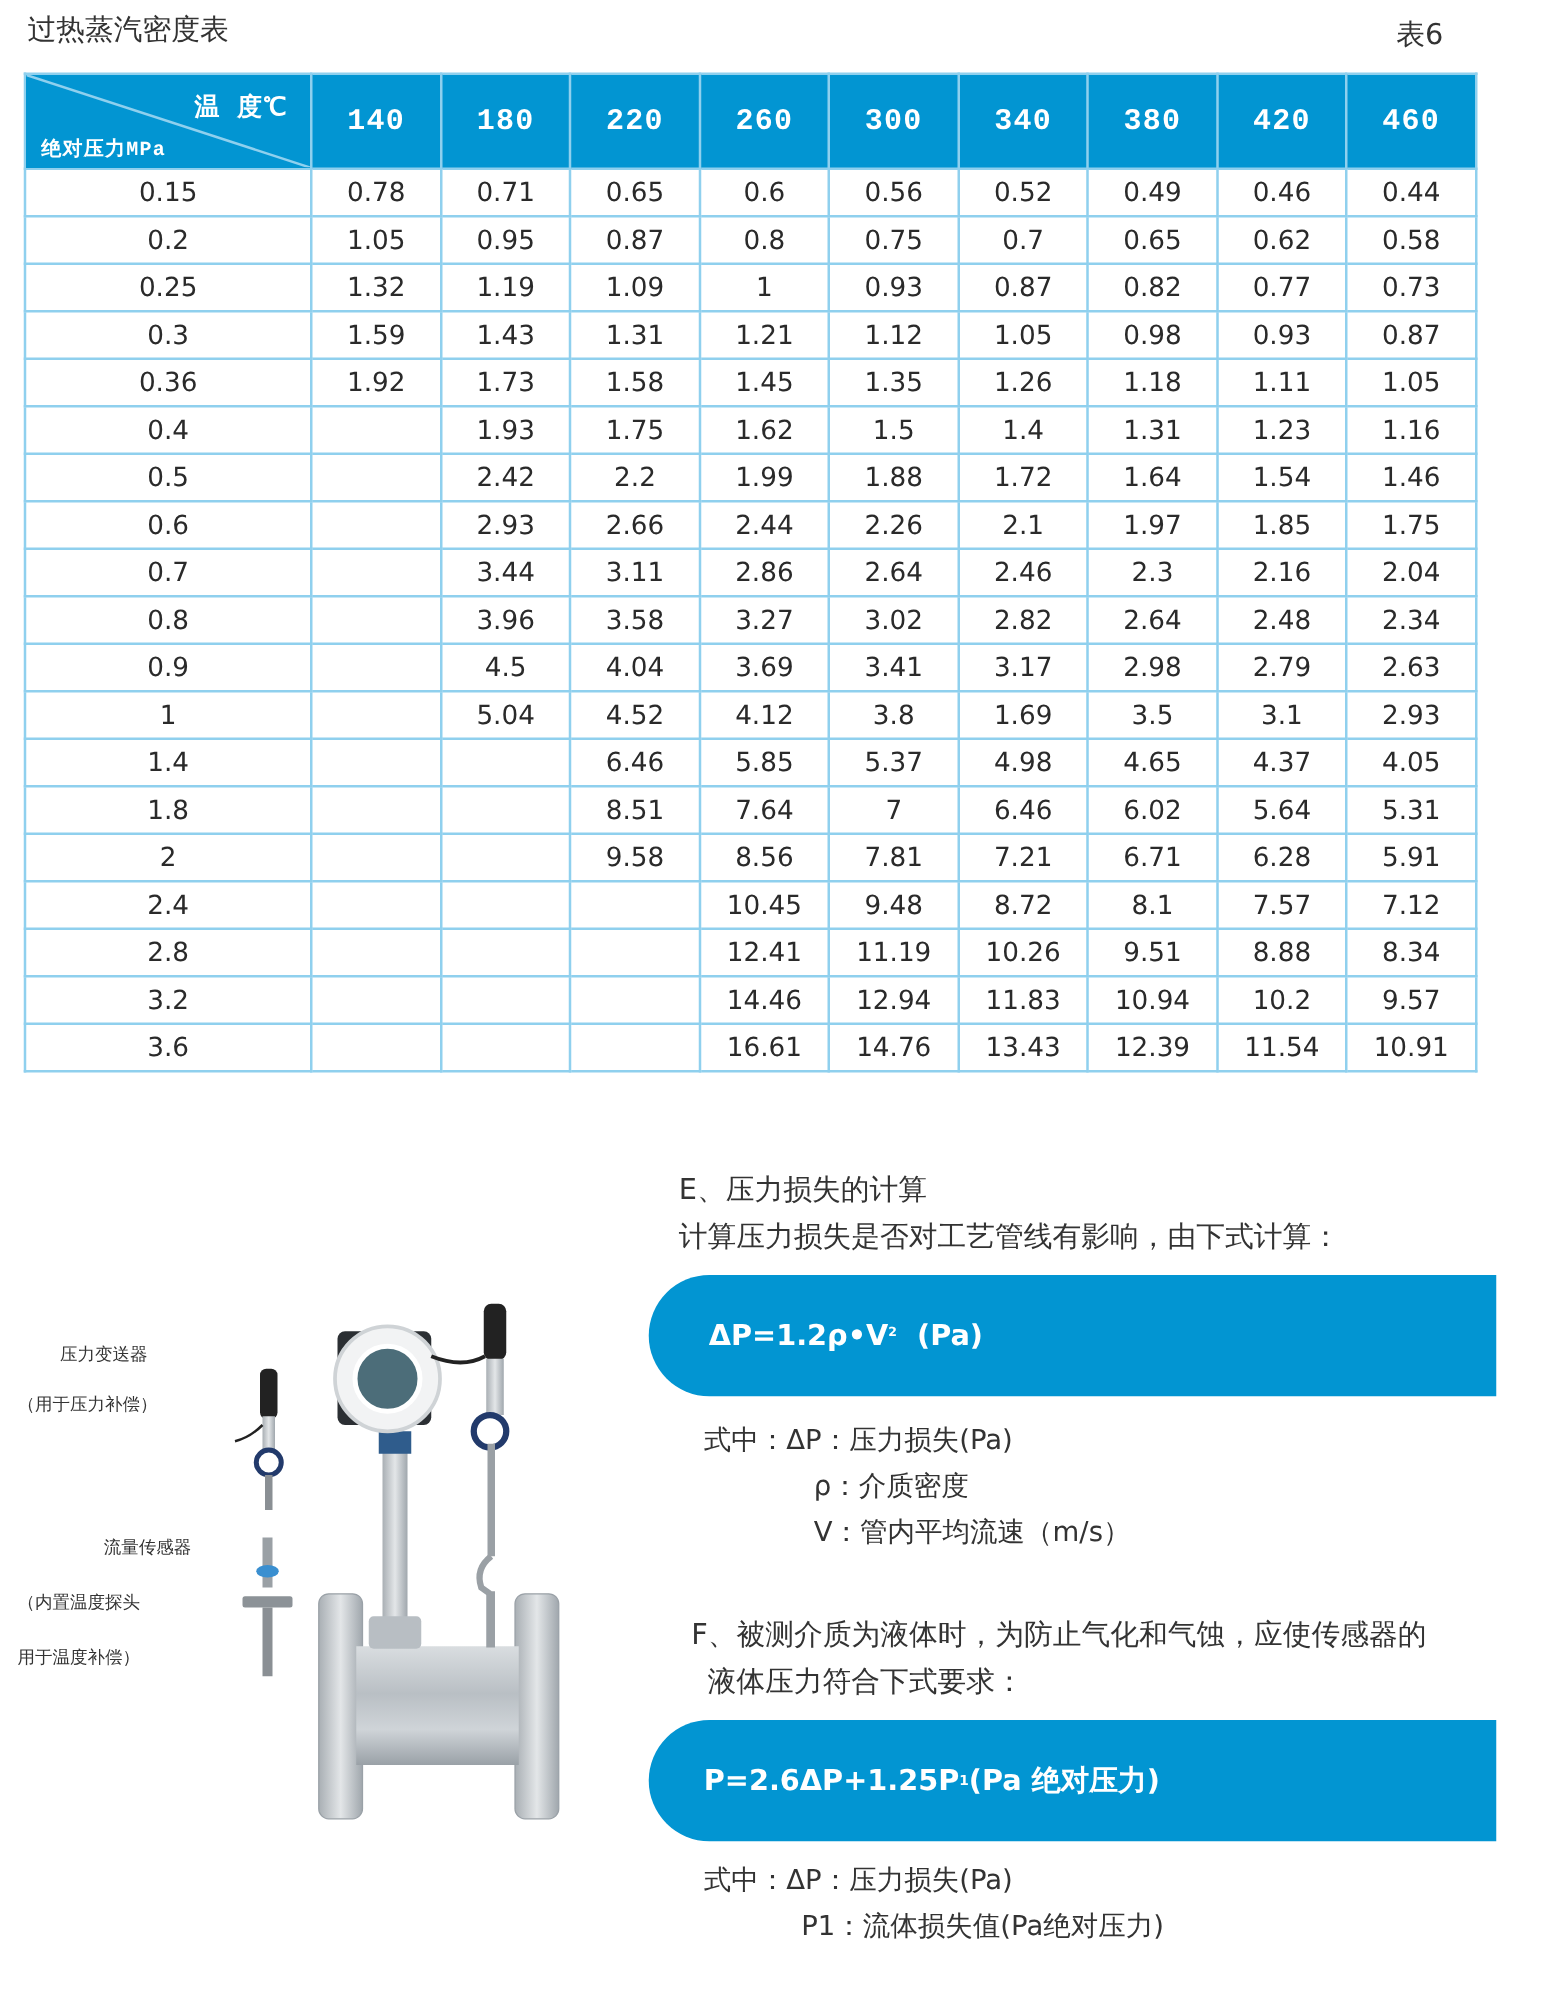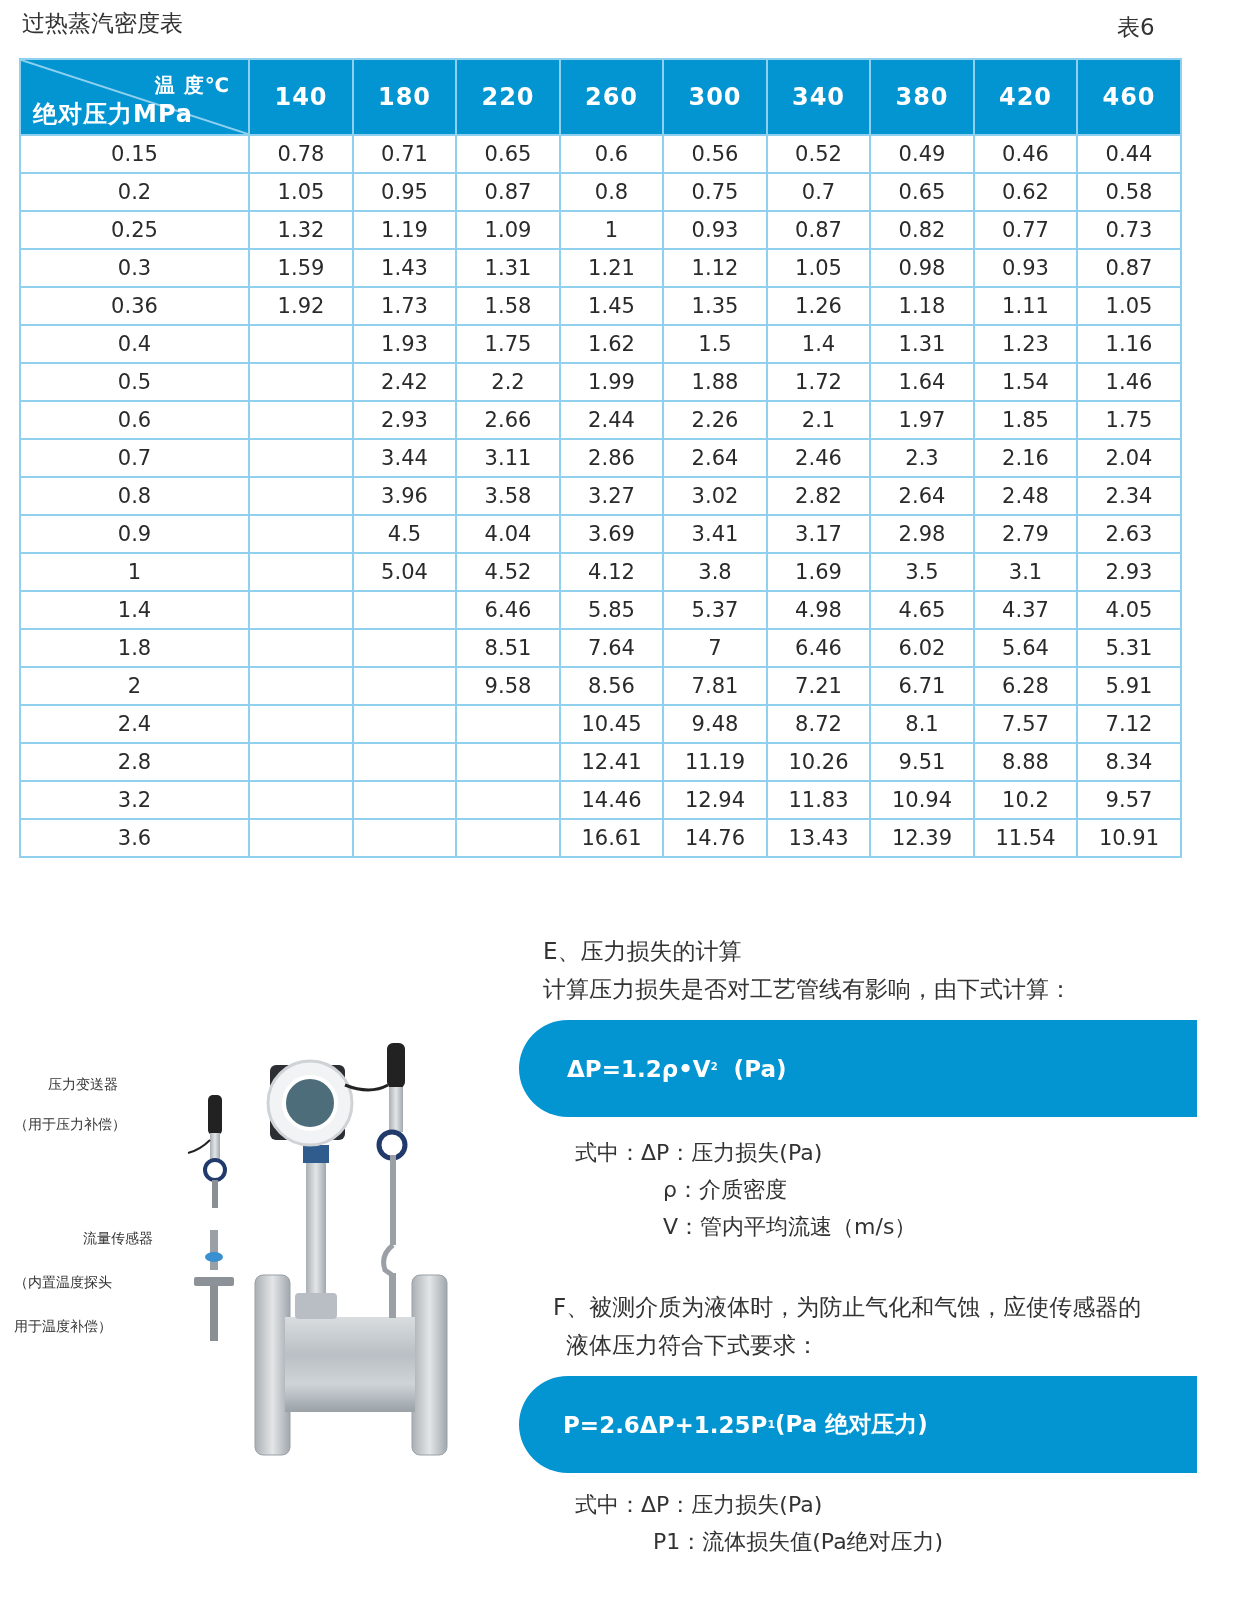--- a/index.html
+++ b/index.html
@@ -6,37 +6,37 @@
   body { width:1245px; height:1600px; position:relative; overflow:hidden;
          font-family:"DejaVu Sans","Liberation Sans",sans-serif; color:#2a2a2a; }
   .title { position:absolute; left:22px; top:8px; font-size:23px; color:#333; }
   .table-no { position:absolute; left:1117px; top:12px; font-size:23px; color:#333; }
 
   table.density { position:absolute; left:19px; top:58px; border-collapse:collapse;
                   table-layout:fixed; width:1161px; }
   table.density td, table.density th { border:2px solid #8fd0ee; text-align:center;
                   font-size:21px; font-weight:normal; padding:0; height:36px; color:#2a2a2a; }
   table.density thead th { background:#0295d2; color:#ffffff; font-weight:bold;
-                  font-size:24px; height:74px; border-color:#8fd0ee; letter-spacing:1px; }
+                  font-size:24px; height:74px; border-color:#8fd0ee; letter-spacing:1px;font-family:Liberation Mono, monospace; }
   th.corner { position:relative; overflow:hidden; }
   th.corner svg { position:absolute; left:0; top:0; width:100%; height:100%; }
   th.corner .temp { position:absolute; right:18px; top:12px; font-size:20px; }
-  th.corner .press { position:absolute; left:12px; bottom:4px; font-size:24px;text-align:center; }
+  th.corner .press { position:absolute; left:12px; bottom:4px; font-size:16px;text-align:center; }
 
   .product { position:absolute; left:180px; top:1005px; width:290px; height:480px; }
   .label { position:absolute; font-size:14px; color:#333; line-height:40px; }
 
   .sec { position:absolute; font-size:23px; color:#333; }
   .pill { position:absolute; left:519px; width:678px; background:#0295d2;
           border-radius:50px 0 0 50px; color:#fff; font-weight:bold; font-size:23px;
           display:flex; align-items:center; padding-left:48px; box-sizing:border-box; }
   .pill sup { font-size:10px; vertical-align:top; position:relative; top:-2px; }
   .pill sub { font-size:11px; }
   .defs { position:absolute; font-size:22px; color:#333; line-height:37px; }
-  .defs .row { display:flex;margin-left:12px; }
+  .defs .row { display:flex; }
 </style>
 </head>
 <body>
 
 <div class="title">过热蒸汽密度表</div>
 <div class="table-no">表6</div>
 
 <table class="density">
   <colgroup>
     <col style="width:229px">

